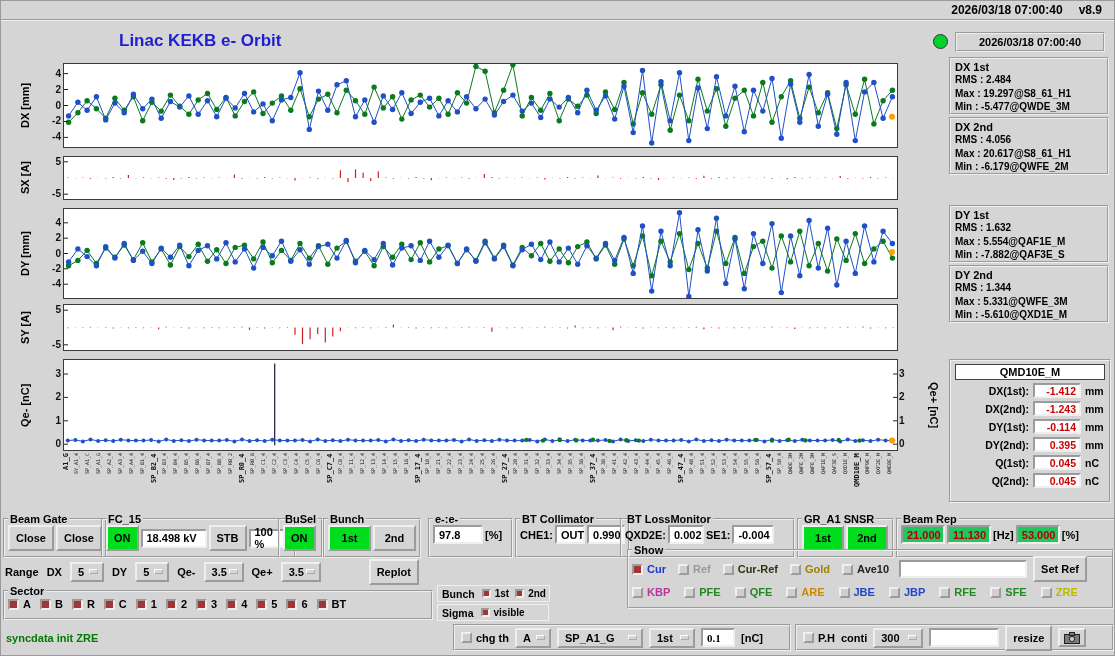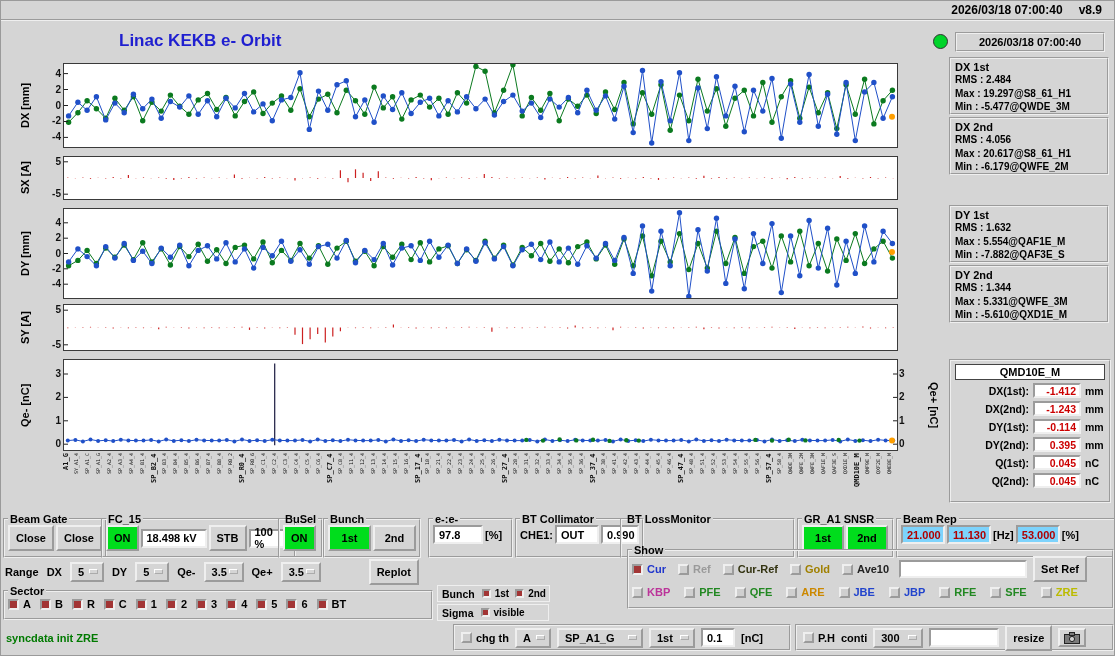--- a/index.html
+++ b/index.html
@@ -25,22 +25,22 @@
   .tick-right{right:-18px;width:16px;text-align:left;}
   .ylabel{position:absolute;top:0;bottom:0;width:14px;display:flex;align-items:center;justify-content:center;font:bold 11px "Liberation Sans",sans-serif;white-space:nowrap;}
   .ylabel.left{left:-46px;writing-mode:vertical-rl;transform:rotate(180deg);}
   .ylabel.right{right:-44px;writing-mode:vertical-rl;}
   #xlabels{position:absolute;display:flex;align-items:flex-start;overflow:hidden;}
   .xlabel{flex:1 1 0;min-width:0;writing-mode:vertical-rl;transform:rotate(180deg);font:5px/1.1 "DejaVu Sans Mono",monospace;color:#111;height:57px;overflow:hidden;text-align:right;}
   .xlabel.big{font:bold 7px/1 "DejaVu Sans Mono",monospace;}
   .btn{background:#d5d5d5;border:2px outset #efefef;font:bold 11px "Liberation Sans",sans-serif;height:19px;padding:11px 6px;display:inline-flex;align-items:center;justify-content:center;cursor:default;}
   .btn.green{background:#00dd1c;}
   .field{background:#fff;border:2px inset #efefef;font:bold 11px "Liberation Sans",sans-serif;height:19px;padding:0 4px;display:inline-flex;align-items:center;}
-  .field.pink{background:#7dd3fc;color:#b00000;}
-  input.field{display:inline-block;line-height:15px;}
+  .field.pink{background:#22c55e;color:#b00000;}
+  input.field{display:inline-block;line-height:15px;font-family:Liberation Serif, serif;}
   .grp{position:absolute;border:2px groove #efefef;padding:0 3px 2px;}
   .grp legend{font:bold 11px "Liberation Sans",sans-serif;padding:0 2px;}
   .grp-row{display:flex;align-items:center;gap:2px;}
   .grp-label{font:bold 11px "Liberation Sans",sans-serif;white-space:nowrap;}
   .dd{position:relative;background:#d5d5d5;border:2px outset #efefef;font:bold 11px "Liberation Sans",sans-serif;height:20px;padding:0 18px 0 6px;display:inline-flex;align-items:center;}
   .dd .ind{position:absolute;right:4px;top:50%;margin-top:-3px;width:9px;height:5px;background:#d5d5d5;border:1px outset #fff;}
   .cb{display:inline-flex;align-items:center;gap:4px;}
   .cbbox{width:11px;height:11px;background:#cfcfcf;border:2px outset #efefef;flex:none;}
   .cbbox.checked{background:#a23535;border:2px inset #efefef;}
   .cblbl{font:bold 11px "Liberation Sans",sans-serif;white-space:nowrap;}
@@ -1009,27 +1009,33 @@
   <div class="grp-row">
     <span class="field" style="width:50px">97.8</span>
     <span class="unit-label">[%]</span>
   </div>
 </fieldset>
 
 <fieldset class="grp" style="left:514px;top:512px;width:103px;height:45px">
   <legend>BT Collimator</legend>
   <div class="grp-row">
     <span class="grp-label">CHE1:</span>
-    <span class="field" style="width:44px">OUT</span>
+    <span class="field" style="width:30px">OUT</span>
     <span class="field" style="width:38px">0.990</span>
   </div>
 </fieldset>
 
 <fieldset class="grp" style="left:619px;top:512px;width:175px;height:45px">
   <legend>BT LossMonitor</legend>
+  <div class="grp-row">
+    <span class="grp-label">QXD2E:</span>
+    <span class="field" style="width:36px">0.002</span>
+    <span class="grp-label">SE1:</span>
+    <span class="field" style="width:42px">-0.004</span>
+  </div>
 </fieldset>
 
 <fieldset class="grp" style="left:796px;top:512px;width:97px;height:45px">
   <legend>GR_A1 SNSR</legend>
   <div class="grp-row">
     <button class="btn green" style="width:42px">1st</button>
     <button class="btn green" style="width:42px">2nd</button>
   </div>
 </fieldset>
 

